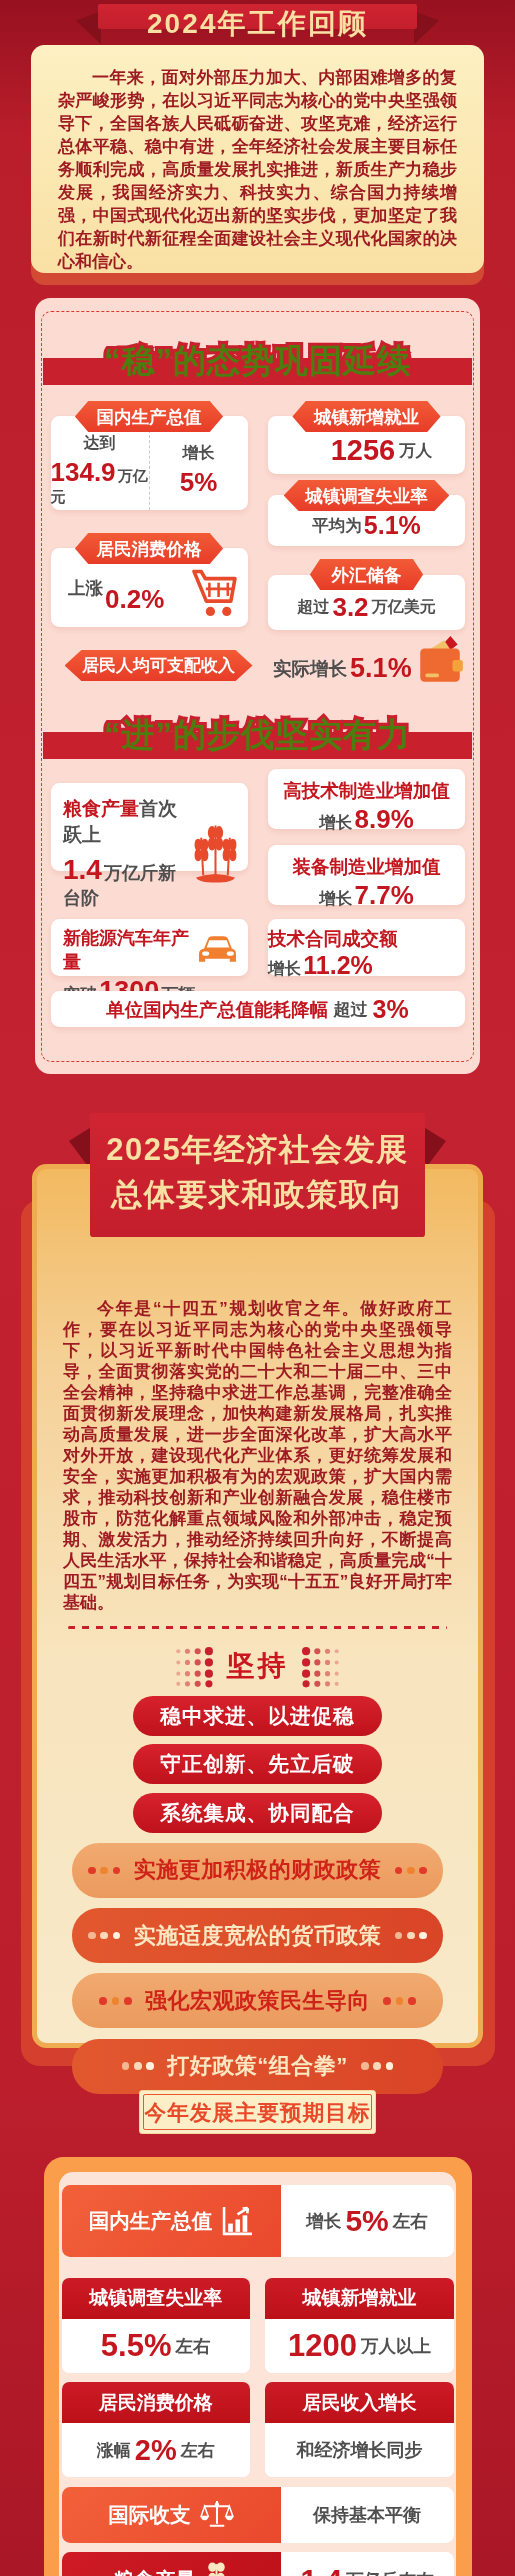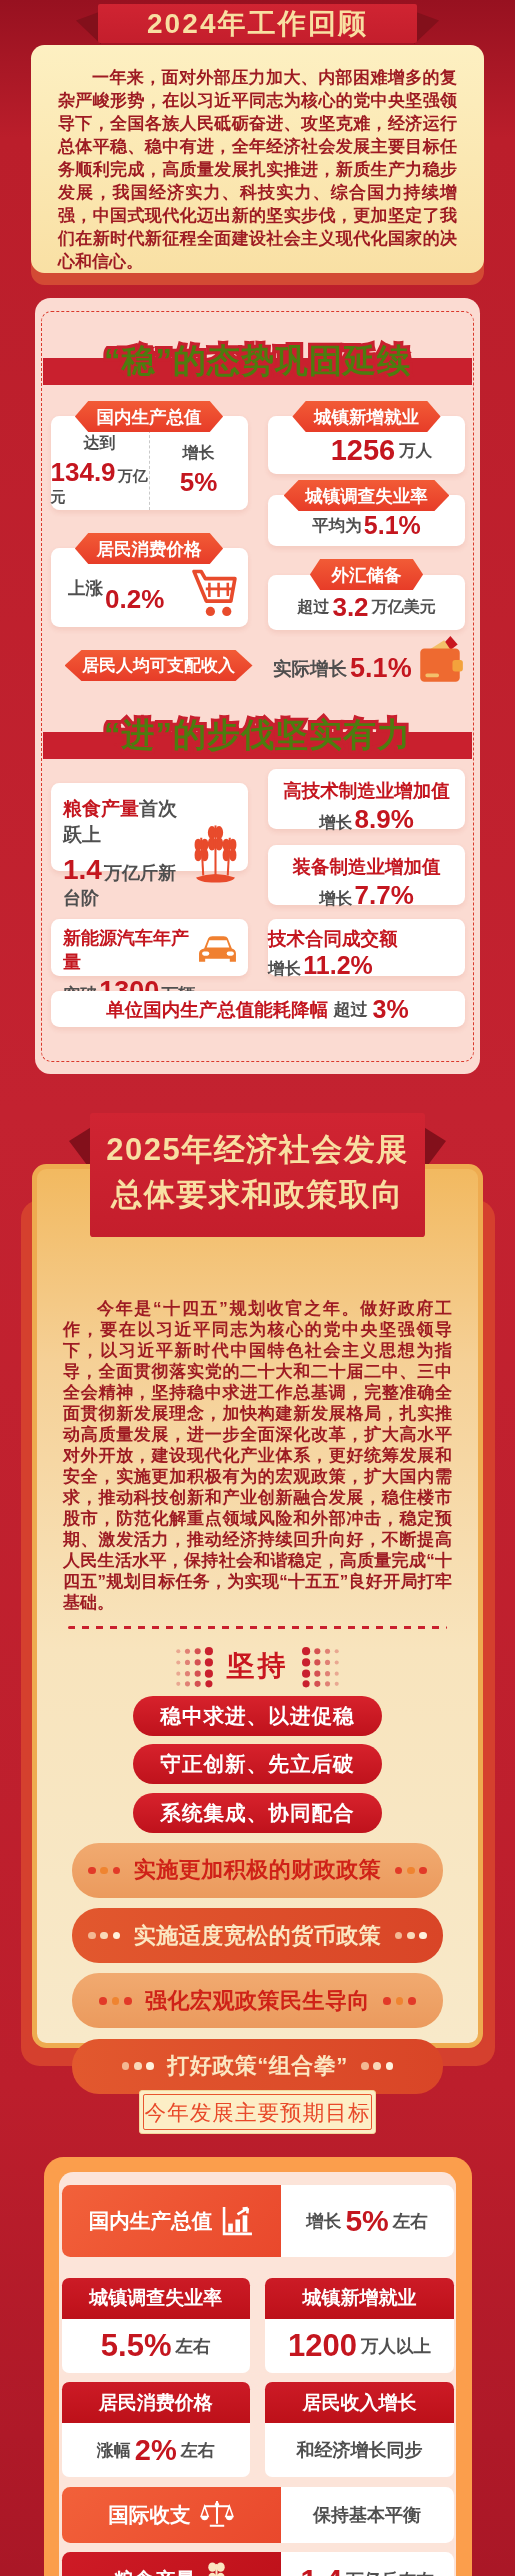--- a/index.html
+++ b/index.html
@@ -7,21 +7,21 @@
   body {
     position:relative; width:515px; height:2783px; overflow:hidden;
     font-family:"Liberation Sans","DejaVu Sans",sans-serif;
     background:linear-gradient(180deg,#971120 0%,#bb1e2b 5%,#c32230 40%,#bc1e2c 75%,#a21424 100%);
   }
   .abs { position:absolute; }
 
   
   .ribbon { background:linear-gradient(180deg,#d02432,#c41e2c); color:#f8dfa2; font-weight:800; text-align:center; z-index:3; }
   .fold { position:absolute; background:#83101b; z-index:2; }
-  #ribbon2024 { top:4.1px; left:98px; width:319px; height:39px; font-size:28px; line-height:39px; letter-spacing:2.1px; border-radius:2.1px; }
+  #ribbon2024 { top:4.1px; left:98px; width:319px; height:25px; font-size:28px; line-height:39px; letter-spacing:2.1px; border-radius:2.1px; }
   #fold-a-l { top:11.3px; left:76px; width:25px; height:33px; clip-path:polygon(100% 0,100% 100%,0 28%); }
   #fold-a-r { top:11.3px; right:76px; width:25px; height:33px; clip-path:polygon(0 0,0 100%,100% 28%); }
   #banner2025 { top:1113px; left:90px; width:335px; height:124px; padding-top:14.4px; font-size:31px; line-height:45px; letter-spacing:1.5px; border-radius:3.1px; }
   #fold-b-l { top:1126px; left:69px; width:24px; height:47px; clip-path:polygon(100% 0,100% 100%,0 32%); }
   #fold-b-r { top:1126px; right:69px; width:24px; height:47px; clip-path:polygon(0 0,0 100%,100% 32%); }
 
   
   #cream-back { top:57px; left:31px; width:453px; height:228px; background:#d34a34; border-radius:13.4px; z-index:1; }
   #cream-card { top:45px; left:31px; width:453px; height:228px; border-radius:13.4px; z-index:2;
     background:linear-gradient(180deg,#fdf0c2,#f9e0a4); padding:20.6px 27px 0 27px; }
@@ -68,21 +68,21 @@
   .pdots i { width:7.7px; height:7.7px; border-radius:50%; display:block; }
   .light .pdots i:nth-child(1), .light .pdots i:nth-child(3) { background:#e23a28; }
   .light .pdots i:nth-child(2) { background:#ef8430; }
   .dark .pdots i:nth-child(1) { background:#f3b893; }
   .dark .pdots i:nth-child(2) { background:#f9d9b9; }
   .dark .pdots i:nth-child(3) { background:#fff1dd; }
 
   
   #targets-title { top:2090px; left:139px; width:237px; height:44px; background:#fceec6; border:1.5px solid #f3d79c; border-radius:3.1px; z-index:2; }
   #targets-title .inner { position:absolute; inset:3.1px; border:1px solid #e8552f; border-radius:2.1px;
-    display:flex; align-items:center; justify-content:center; color:#e8492a; font-size:21.6px; font-weight:400; letter-spacing:1px; }
+    display:flex; align-items:center; justify-content:center; color:#e8492a; font-size:21.6px; font-weight:700; letter-spacing:1px; }
   #orange-card { top:2157px; left:44px; width:428px; height:609px; background:#fb9e4c; border-radius:19.6px; z-index:1; }
   #pink2 { top:2172px; left:59px; width:397px; height:578px; background:#fce4d9; border-radius:14.4px; z-index:2; padding:13.4px 2.6px 0 2.6px; }
   .gsplit { display:flex; width:392px; margin:0 auto; }
   .gs-label { width:219px; display:flex; align-items:center; justify-content:center; gap:9.3px;
     background:linear-gradient(135deg,#f2613a,#e9482c); border-radius:8.2px 0 0 8.2px; color:#fff; font-size:20.6px; font-weight:800; }
   .gs-label.darkred { background:linear-gradient(135deg,#ce1b26,#bd1019); }
   .gs-white { flex:1; background:#fff; border-radius:0 8.2px 8.2px 0; display:flex; align-items:center; justify-content:center; gap:4.1px; }
   .gtwo { display:flex; width:392px; margin:0 auto; gap:15.5px; }
   .gcard { flex:1; }
   .gc-head { height:41px; background:linear-gradient(180deg,#cc1b26,#bd1019); border-radius:7.2px 7.2px 0 0;

